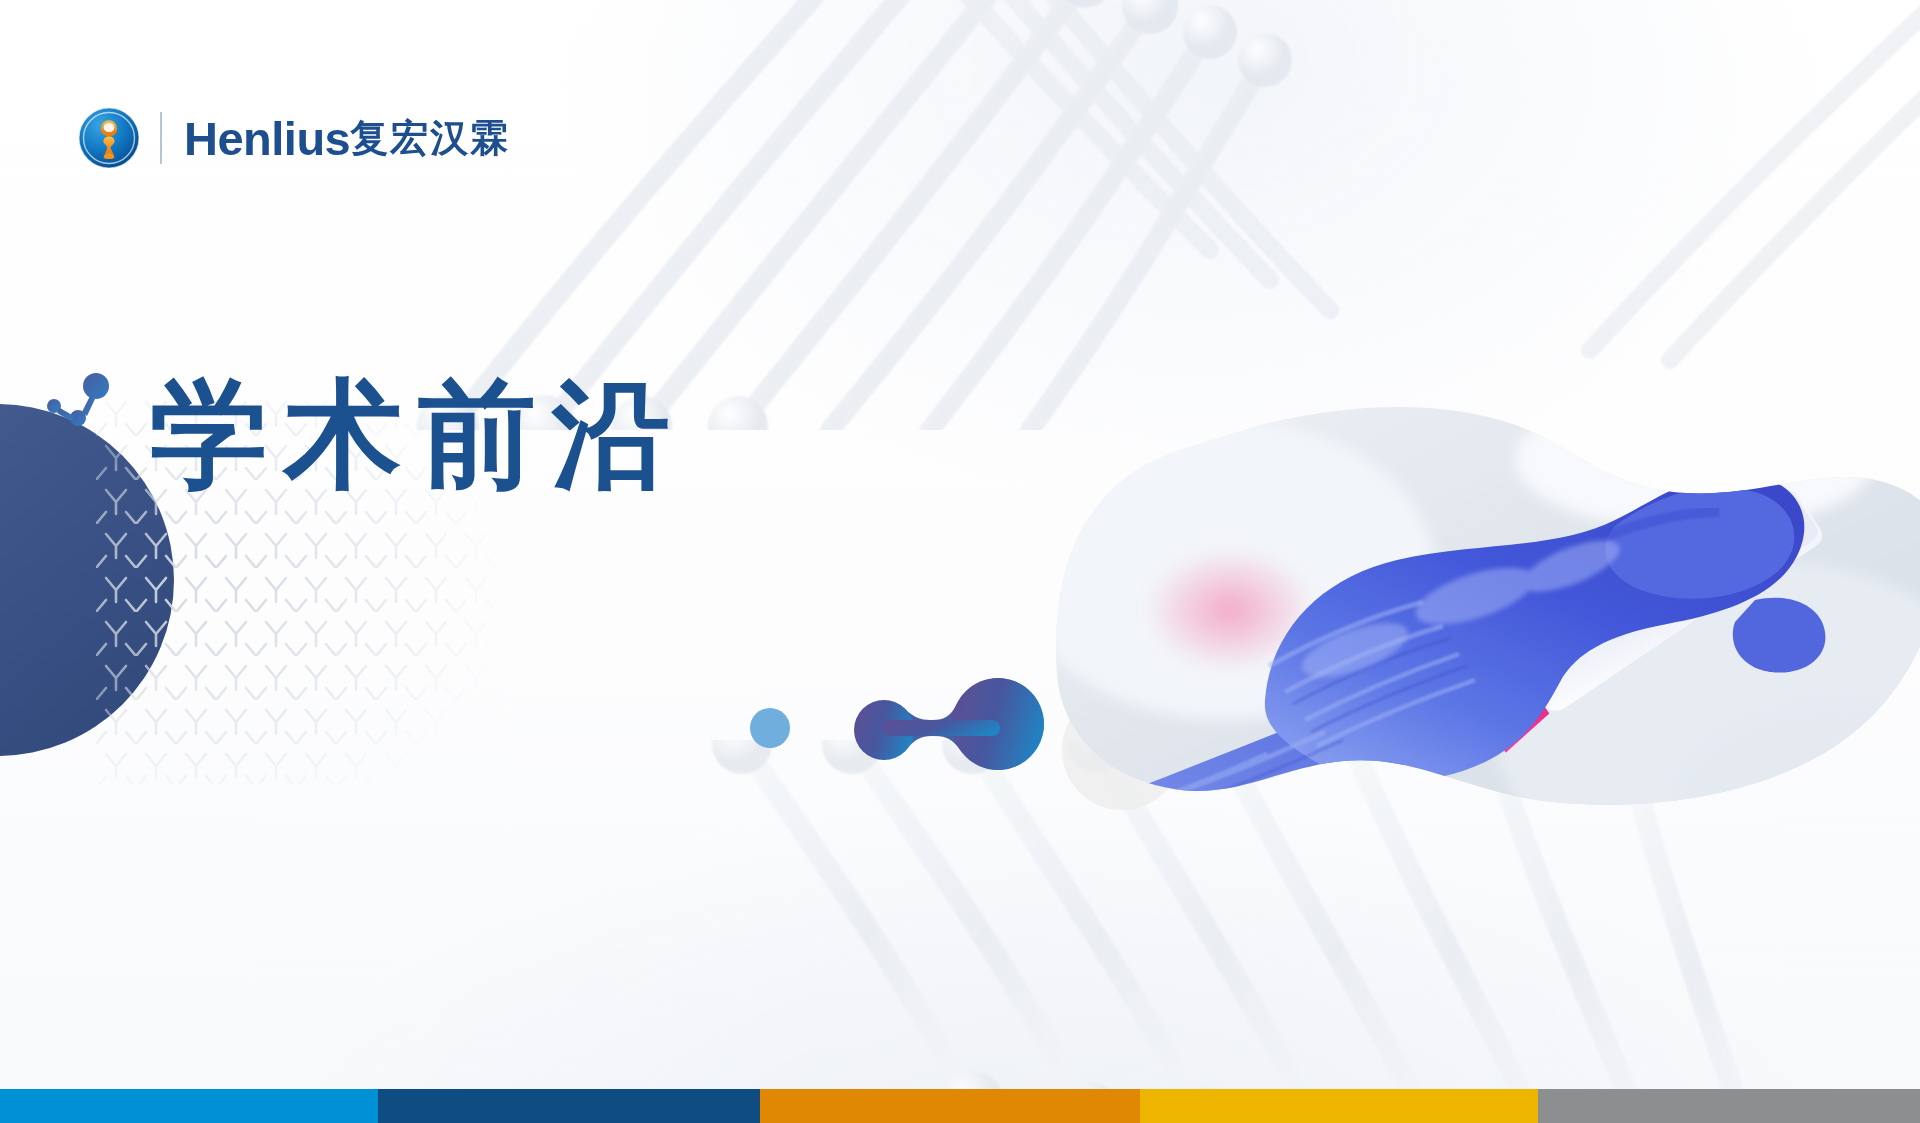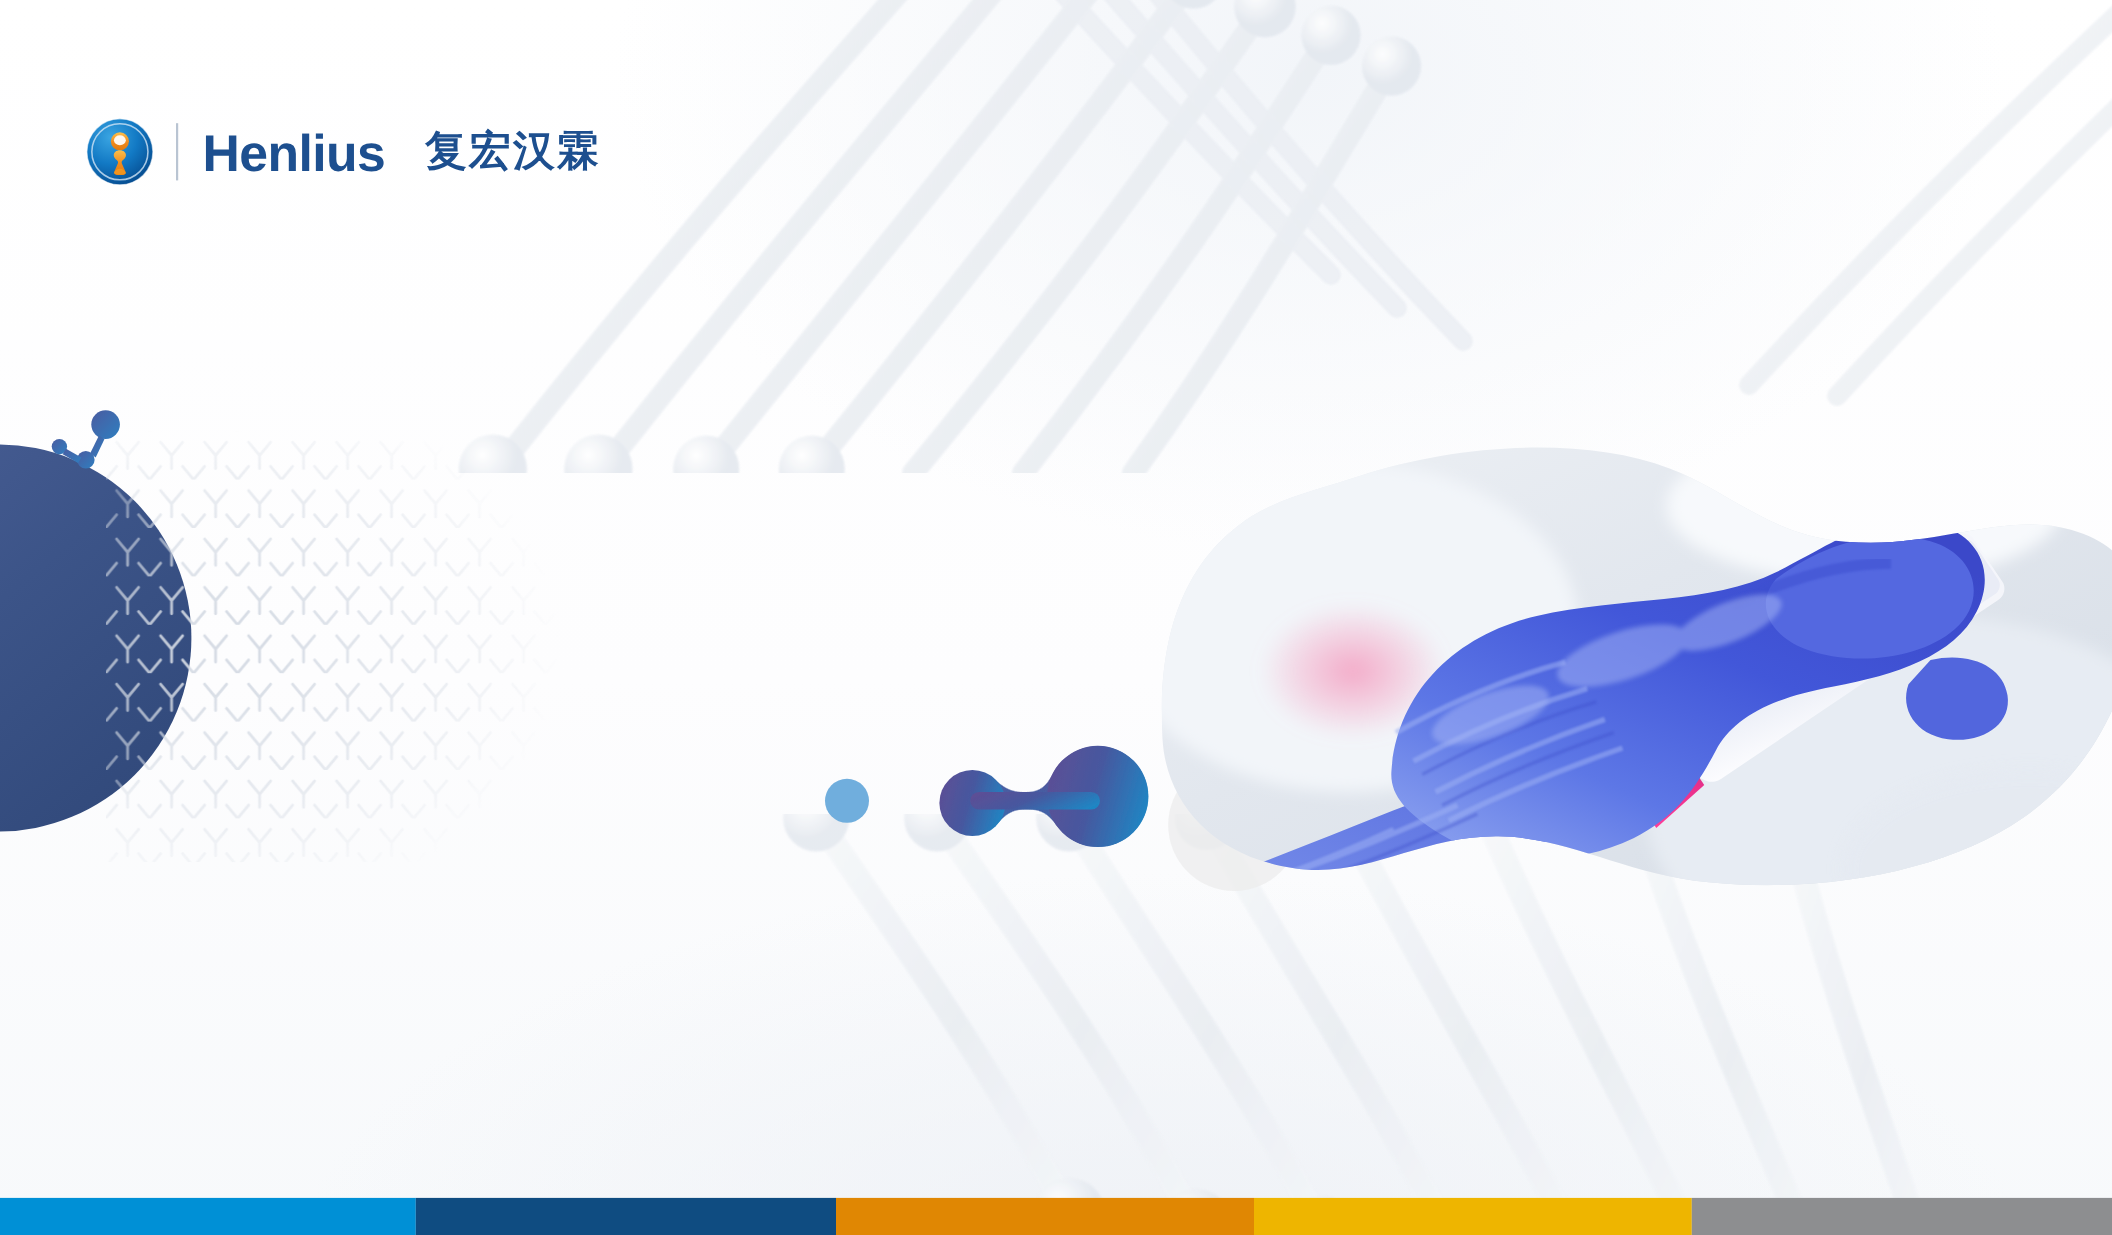--- a/index.html
+++ b/index.html
@@ -46,21 +46,21 @@
   
   #logo{position:absolute;left:78px;top:101px;display:flex;align-items:center;height:74px;}
   #logo-mark{width:62px;height:62px;flex:0 0 62px;}
   #logo-divider{width:2px;height:52px;background:#b9c4d2;margin:0 22px 0 20px;}
   #logo-wordmark{
     font-size:47px;font-weight:700;color:#1d4f8f;letter-spacing:-0.5px;line-height:1;
     white-space:nowrap;
   }
   #logo-cn{
     font-size:38px;font-weight:700;color:#1d4f8f;letter-spacing:2px;line-height:1;
-    margin-left:36px;white-space:nowrap;
+    white-space:nowrap;
     font-family:Liberation Serif, serif;
   }
 
   
   #title-block{position:absolute;left:150px;top:371px;width:760px;}
   #title-cn{
     font-size:118px;font-weight:700;color:#1c5190;letter-spacing:16px;line-height:1.08;
     margin:0;white-space:nowrap;
     font-family:"DejaVu Sans","Liberation Sans",sans-serif;
   }
@@ -247,20 +247,21 @@
     <g fill="url(#msg)">
       <circle cx="58" cy="14" r="13"></circle>
       <circle cx="40" cy="46" r="8"></circle>
       <circle cx="16" cy="34" r="7"></circle>
       <path d="M52 24 L44 40 L49 44 L57 27 Z"></path>
       <path d="M22 36 L36 44 L33 49 L19 41 Z"></path>
     </g>
   </svg>
 
   <div id="title-block">
+    <h1 id="title-cn" class="nowrap" style="color: rgb(28, 81, 144);">学术前沿</h1>
   </div>
 
   <div id="dot-light" style="background: rgb(112, 174, 221);"></div>
 
   <svg id="molecule-big" viewBox="0 0 220 110">
     <defs>
       <linearGradient id="mbg" x1="0" y1="0.35" x2="1" y2="0.65">
         <stop offset="0%" stop-color="#5b4f96"></stop>
         <stop offset="45%" stop-color="#46589f"></stop>
         <stop offset="100%" stop-color="#1f86c4"></stop>

